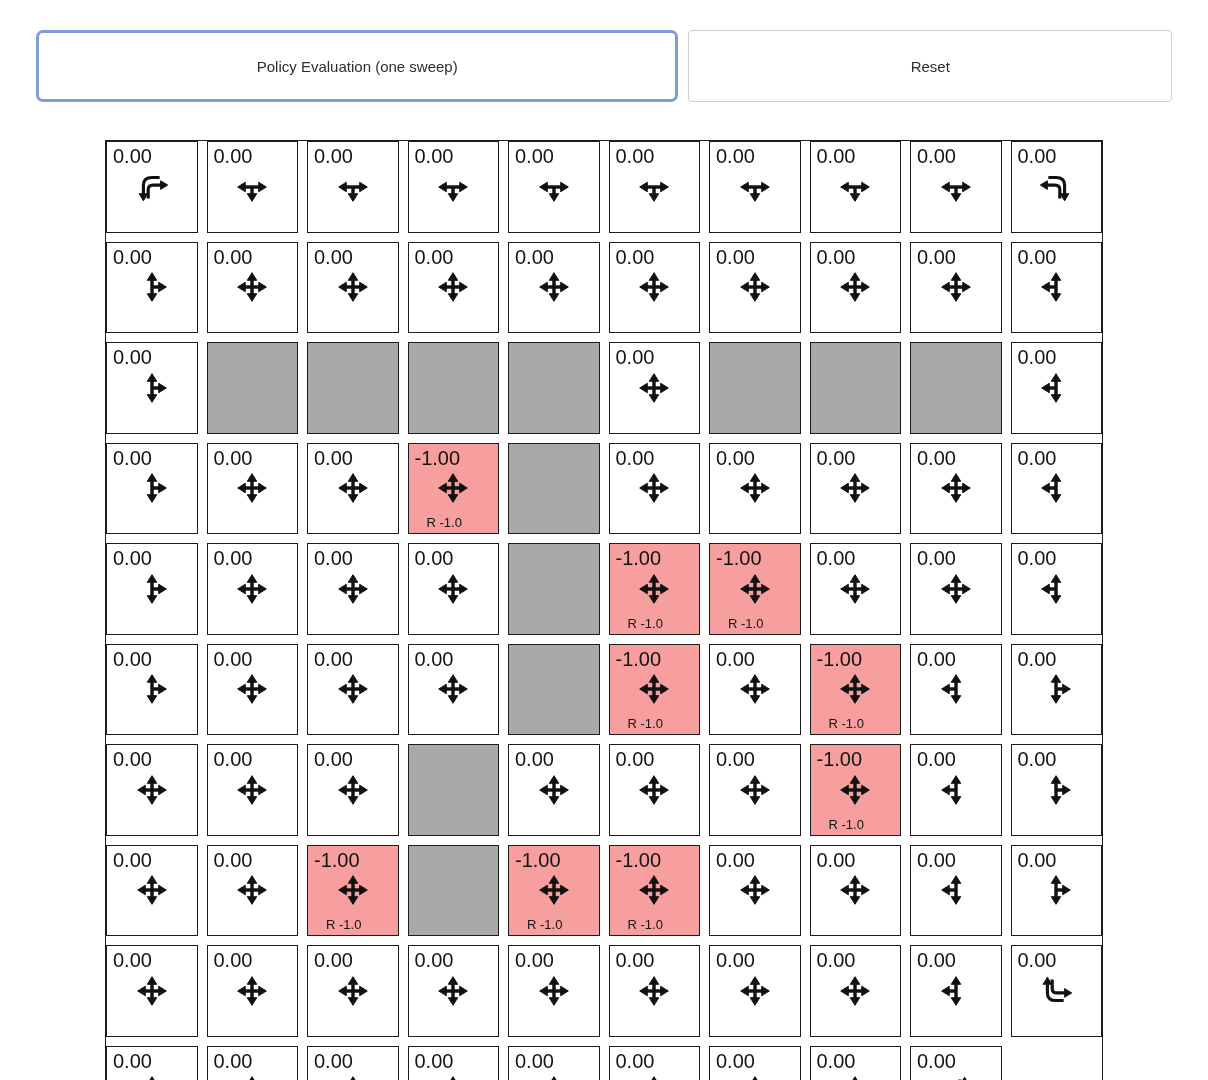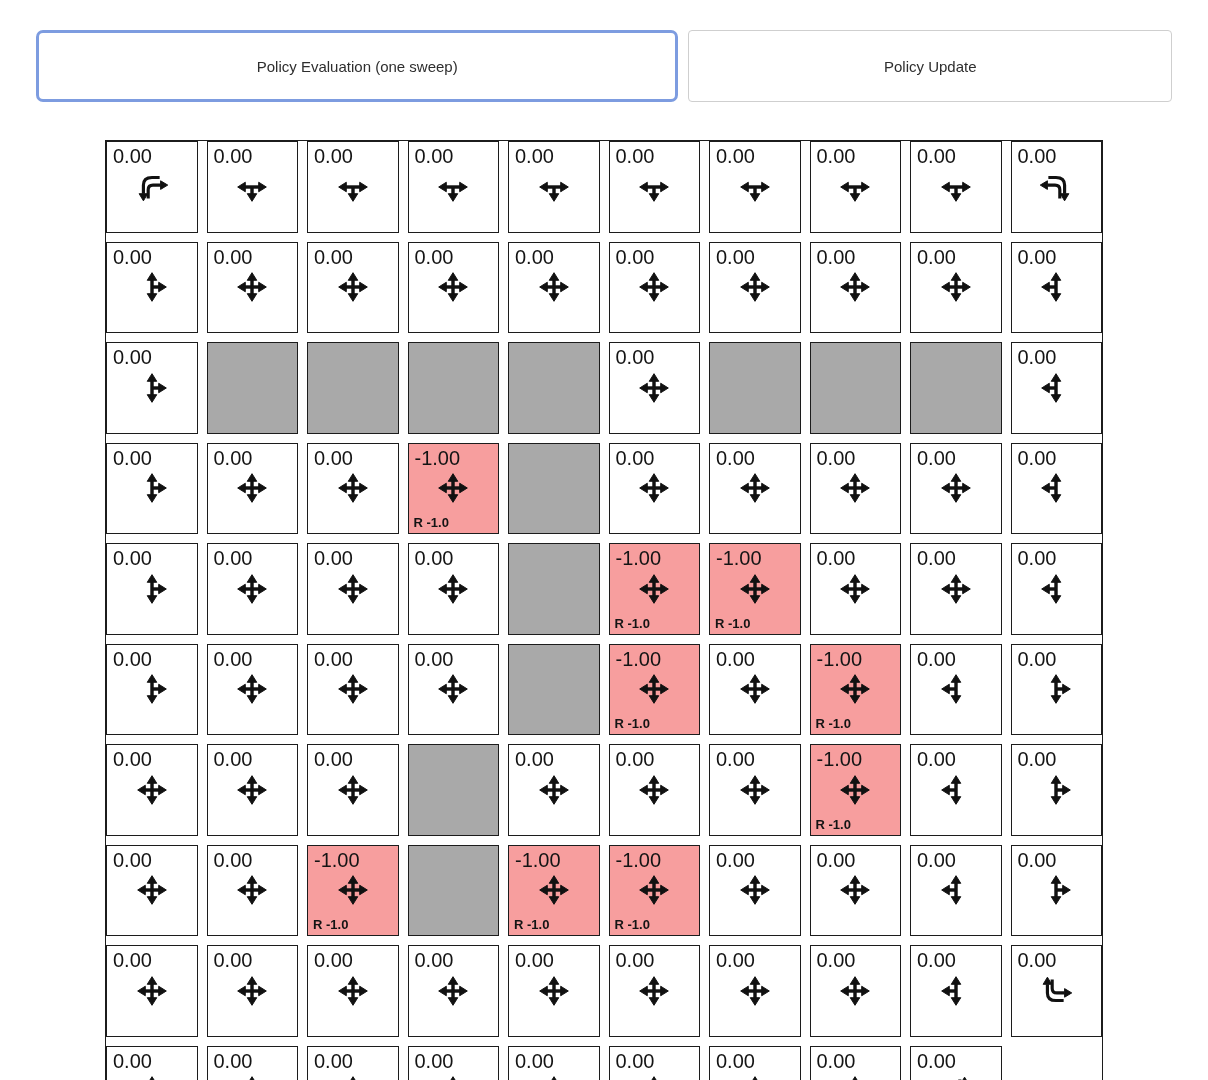--- a/index.html
+++ b/index.html
@@ -13,31 +13,31 @@
     white-space:nowrap;
   }
   .btn.focused{flex:1.33;border:3px solid #7d9ce0;border-radius:7px;}
 
   .grid{
     display:grid;grid-template-columns:repeat(10,91.5px);grid-auto-rows:91.5px;
     border:1px solid #1c1c1c;width:max-content;margin:38px auto 22px auto;background:#fff;
   }
   .cell{position:relative;border:1px solid #1c1c1c;box-sizing:border-box;background:#ffffff;overflow:hidden;}
   .cell .value{position:absolute;top:2px;left:6px;font-size:20px;line-height:24px;color:#141414;}
-  .cell .reward{position:absolute;bottom:3px;left:5px;font-size:13px;color:#141414;font-weight:bold;}
+  .cell .reward{position:absolute;bottom:3px;left:18px;font-size:13px;color:#141414;}
   .cell svg{position:absolute;left:50%;top:50%;transform:translate(-50%,-50%);display:block;}
 </style>
 </head>
 <body>
 
 <div class="page">
 
   <div class="toolbar">
     <button class="btn focused" style="border-color: rgb(125, 156, 224);">Policy Evaluation (one sweep)</button>
-    <button class="btn" style="border-color: rgb(207, 207, 207);">Policy Update</button>
+    <button class="btn" style="border-color: rgb(207, 207, 207);">Reset</button>
   </div>
 
   <div class="grid" style="border-color: rgb(28, 28, 28); gap: 9px;">
       <div class="cell" style="background: rgb(255, 255, 255); border-color: rgb(28, 28, 28);">
         <span class="value" style="color: rgb(20, 20, 20);">0.00</span>
         <svg viewBox="-22 -22 44 44" width="42" height="42">
           <g transform="scale(1 1)">
             <path d="M -4 12 L -4 3 Q -4 -2 1 -2 L 9 -2" stroke="#111111" fill="none" stroke-width="3.3" stroke-linejoin="round"></path>
             <polygon points="9,-6.5 16.5,-2 9,2.5" fill="#111111" stroke="#111111" stroke-width="1" stroke-linejoin="round"></polygon>
             <path d="M 8 -10 L 0 -10 Q -9 -10 -9 -2 L -9 7" stroke="#111111" fill="none" stroke-width="3.3" stroke-linejoin="round"></path>

